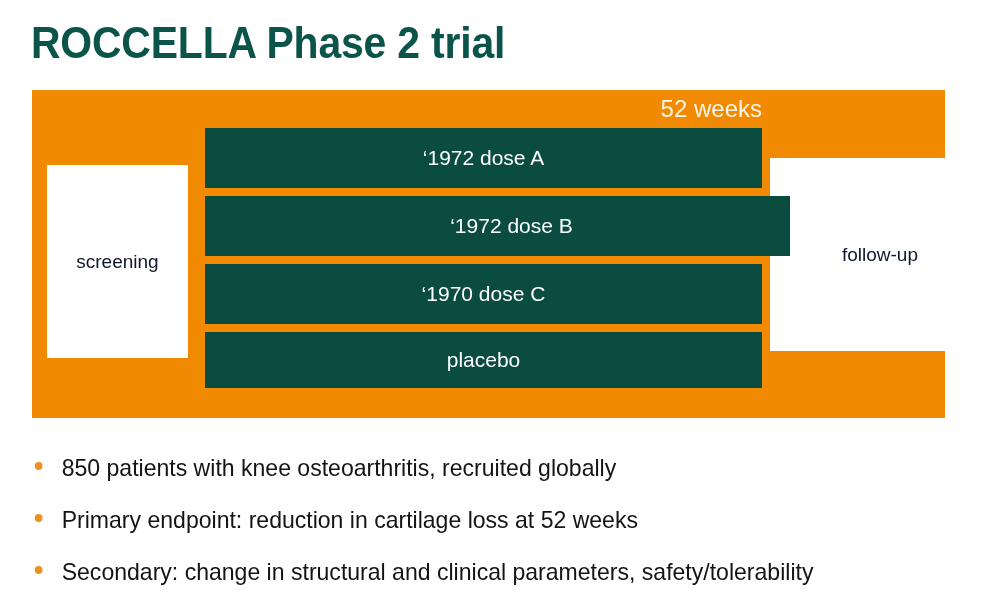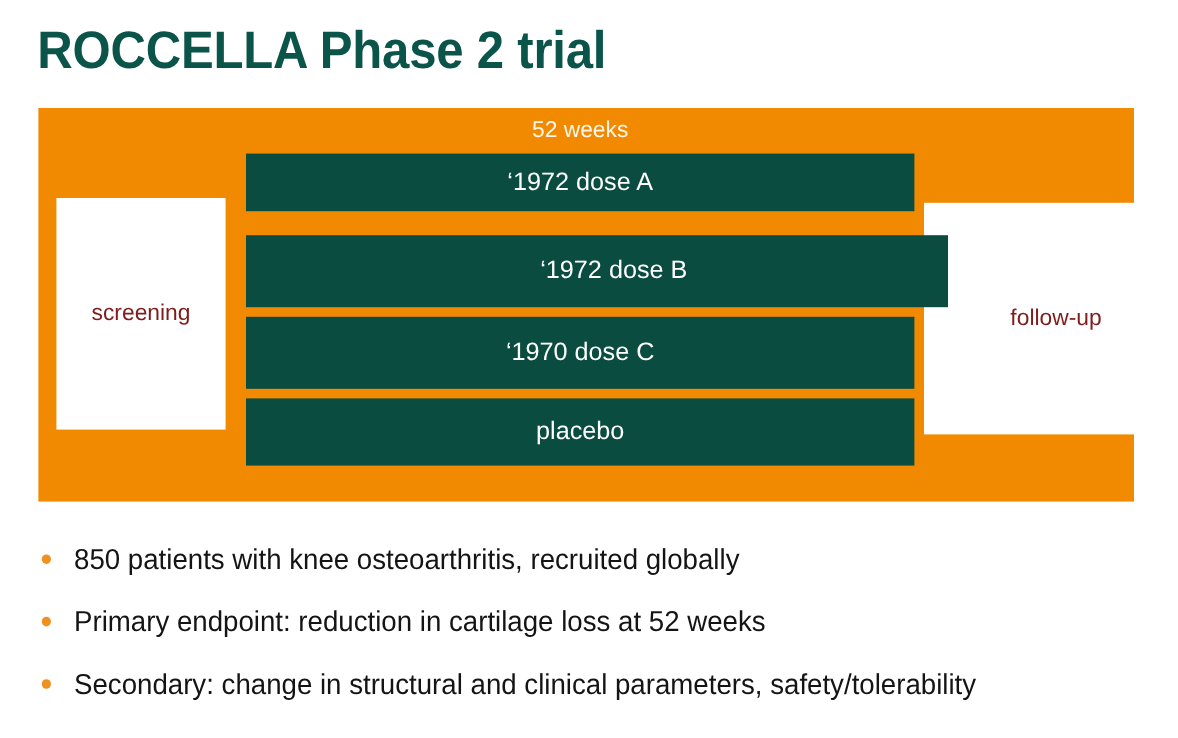--- a/index.html
+++ b/index.html
@@ -41,65 +41,65 @@
     width: 913px;
     height: 328px;
     background: #f18a00;
   }
 
   .weeks-label {
     position: absolute;
     left: 205px;
     top: 96px;
     width: 557px;
-    text-align: center;
-    font-size: 19px;
+    text-align: right;
+    font-size: 24px;
     color: #fdf6e8;
     line-height: 26px;
     white-space: nowrap;
   }
 
   
   .side-box {
     position: absolute;
     background: #ffffff;
-    color: #7f1d1d;
+    color: #0f172a;
     font-size: 19px;
     display: flex;
     align-items: center;
     justify-content: center;
   }
   .side-box.screening {
     left: 47px;
     top: 165px;
     width: 141px;
     height: 193px;
   }
   .side-box.followup {
     left: 770px;
-    top: 169px;
+    top: 158px;
     width: 148px;
     height: 193px;
     padding-left: 36px;
   }
 
   
   .arm-bar {
     position: absolute;
     left: 205px;
     width: 557px;
     background: #0a4d40;
     color: #ffffff;
     font-size: 21px;
     display: flex;
     align-items: center;
     justify-content: center;
     white-space: nowrap;
   }
-  .arm-bar.arm-0 { top: 128px; height: 48px; }
+  .arm-bar.arm-0 { top: 128px; height: 60px; }
   .arm-bar.arm-1 { top: 196px; height: 60px; padding-left: 28px; }
   .arm-bar.arm-2 { top: 264px; height: 60px; }
   .arm-bar.arm-3 { top: 332px; height: 56px; justify-content: center; }
 
   
   .bullet-list {
     position: absolute;
     left: 30px;
     top: 440px;
     width: 950px;

